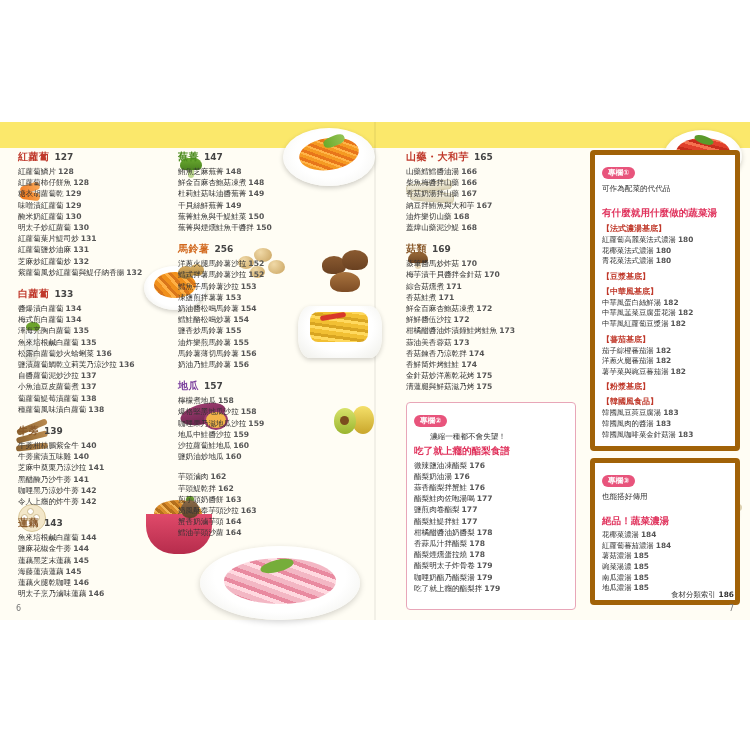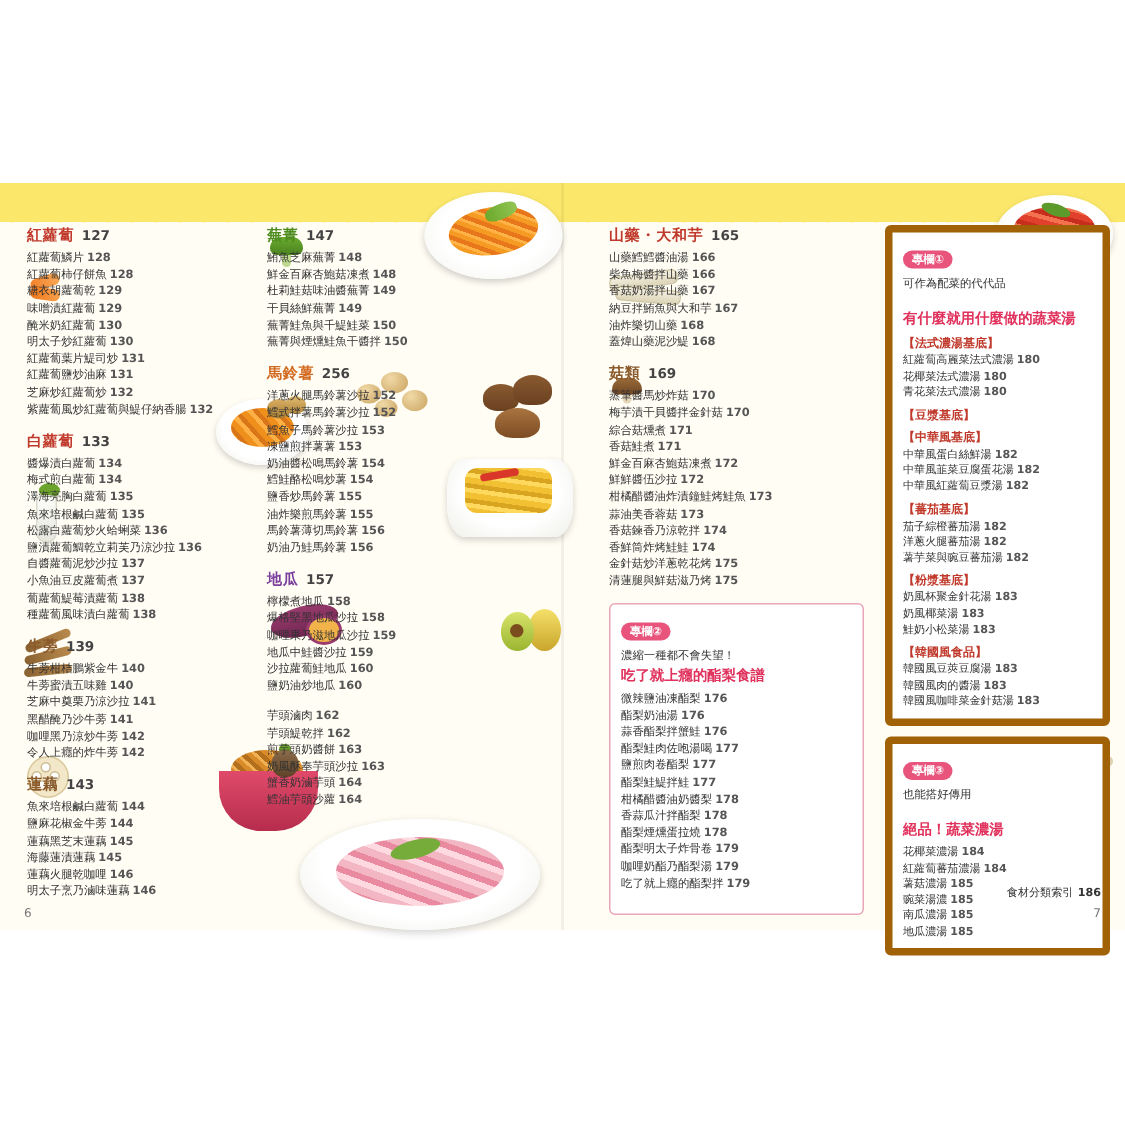--- a/index.html
+++ b/index.html
@@ -88,21 +88,21 @@
 
   
   .callout{
     border:1px solid #e8a6b8;border-radius:4px;background:#fff;
     padding:5px 7px 6px;margin:4px 0 8px;
   }
   .callout .tag{
     display:inline-block;background:#e8547c;color:#fff;font-size:7.5px;
     padding:1px 6px;border-radius:8px;margin-bottom:3px;font-weight:bold;
   }
-  .callout .lead{font-size:7.6px;color:#333;line-height:11px;margin:1px 0 2px;}
+  .callout .lead{font-size:7.6px;color:#333;line-height:11px;margin:1px 16px 2px;}
   .callout .hl{font-size:9.6px;color:#e0325c;font-weight:bold;line-height:13px;margin:0;}
 
   .pagenum{
     position:absolute;font-size:8px;color:#777;
   }
   .pn-left{left:16px;top:604px;}
   .pn-right{right:16px;top:604px;}
 
   .footnote{
     position:absolute;right:16px;top:590px;font-size:7.4px;color:#333;
@@ -675,25 +675,20 @@
         <div class="sub">【蕃茄基底】</div>
         <ul>
           <li><span>茄子綜橙蕃茄湯</span><span class="n">182</span></li>
           <li><span>洋蔥火腿蕃茄湯</span><span class="n">182</span></li>
           <li><span>薯芋菜與豌豆蕃茄湯</span><span class="n">182</span></li>
         </ul>
       </div>
 
       <div>
         <div class="sub">【粉漿基底】</div>
-        <ul>
-          <li><span>奶風杯聚金針花湯</span><span class="n">183</span></li>
-          <li><span>奶風椰菜湯</span><span class="n">183</span></li>
-          <li><span>鮭奶小松菜湯</span><span class="n">183</span></li>
-        </ul>
       </div>
 
       <div>
         <div class="sub">【韓國風食品】</div>
         <ul>
           <li><span>韓國風豆莢豆腐湯</span><span class="n">183</span></li>
           <li><span>韓國風肉的醬湯</span><span class="n">183</span></li>
           <li><span>韓國風咖啡菜金針菇湯</span><span class="n">183</span></li>
         </ul>
       </div>

